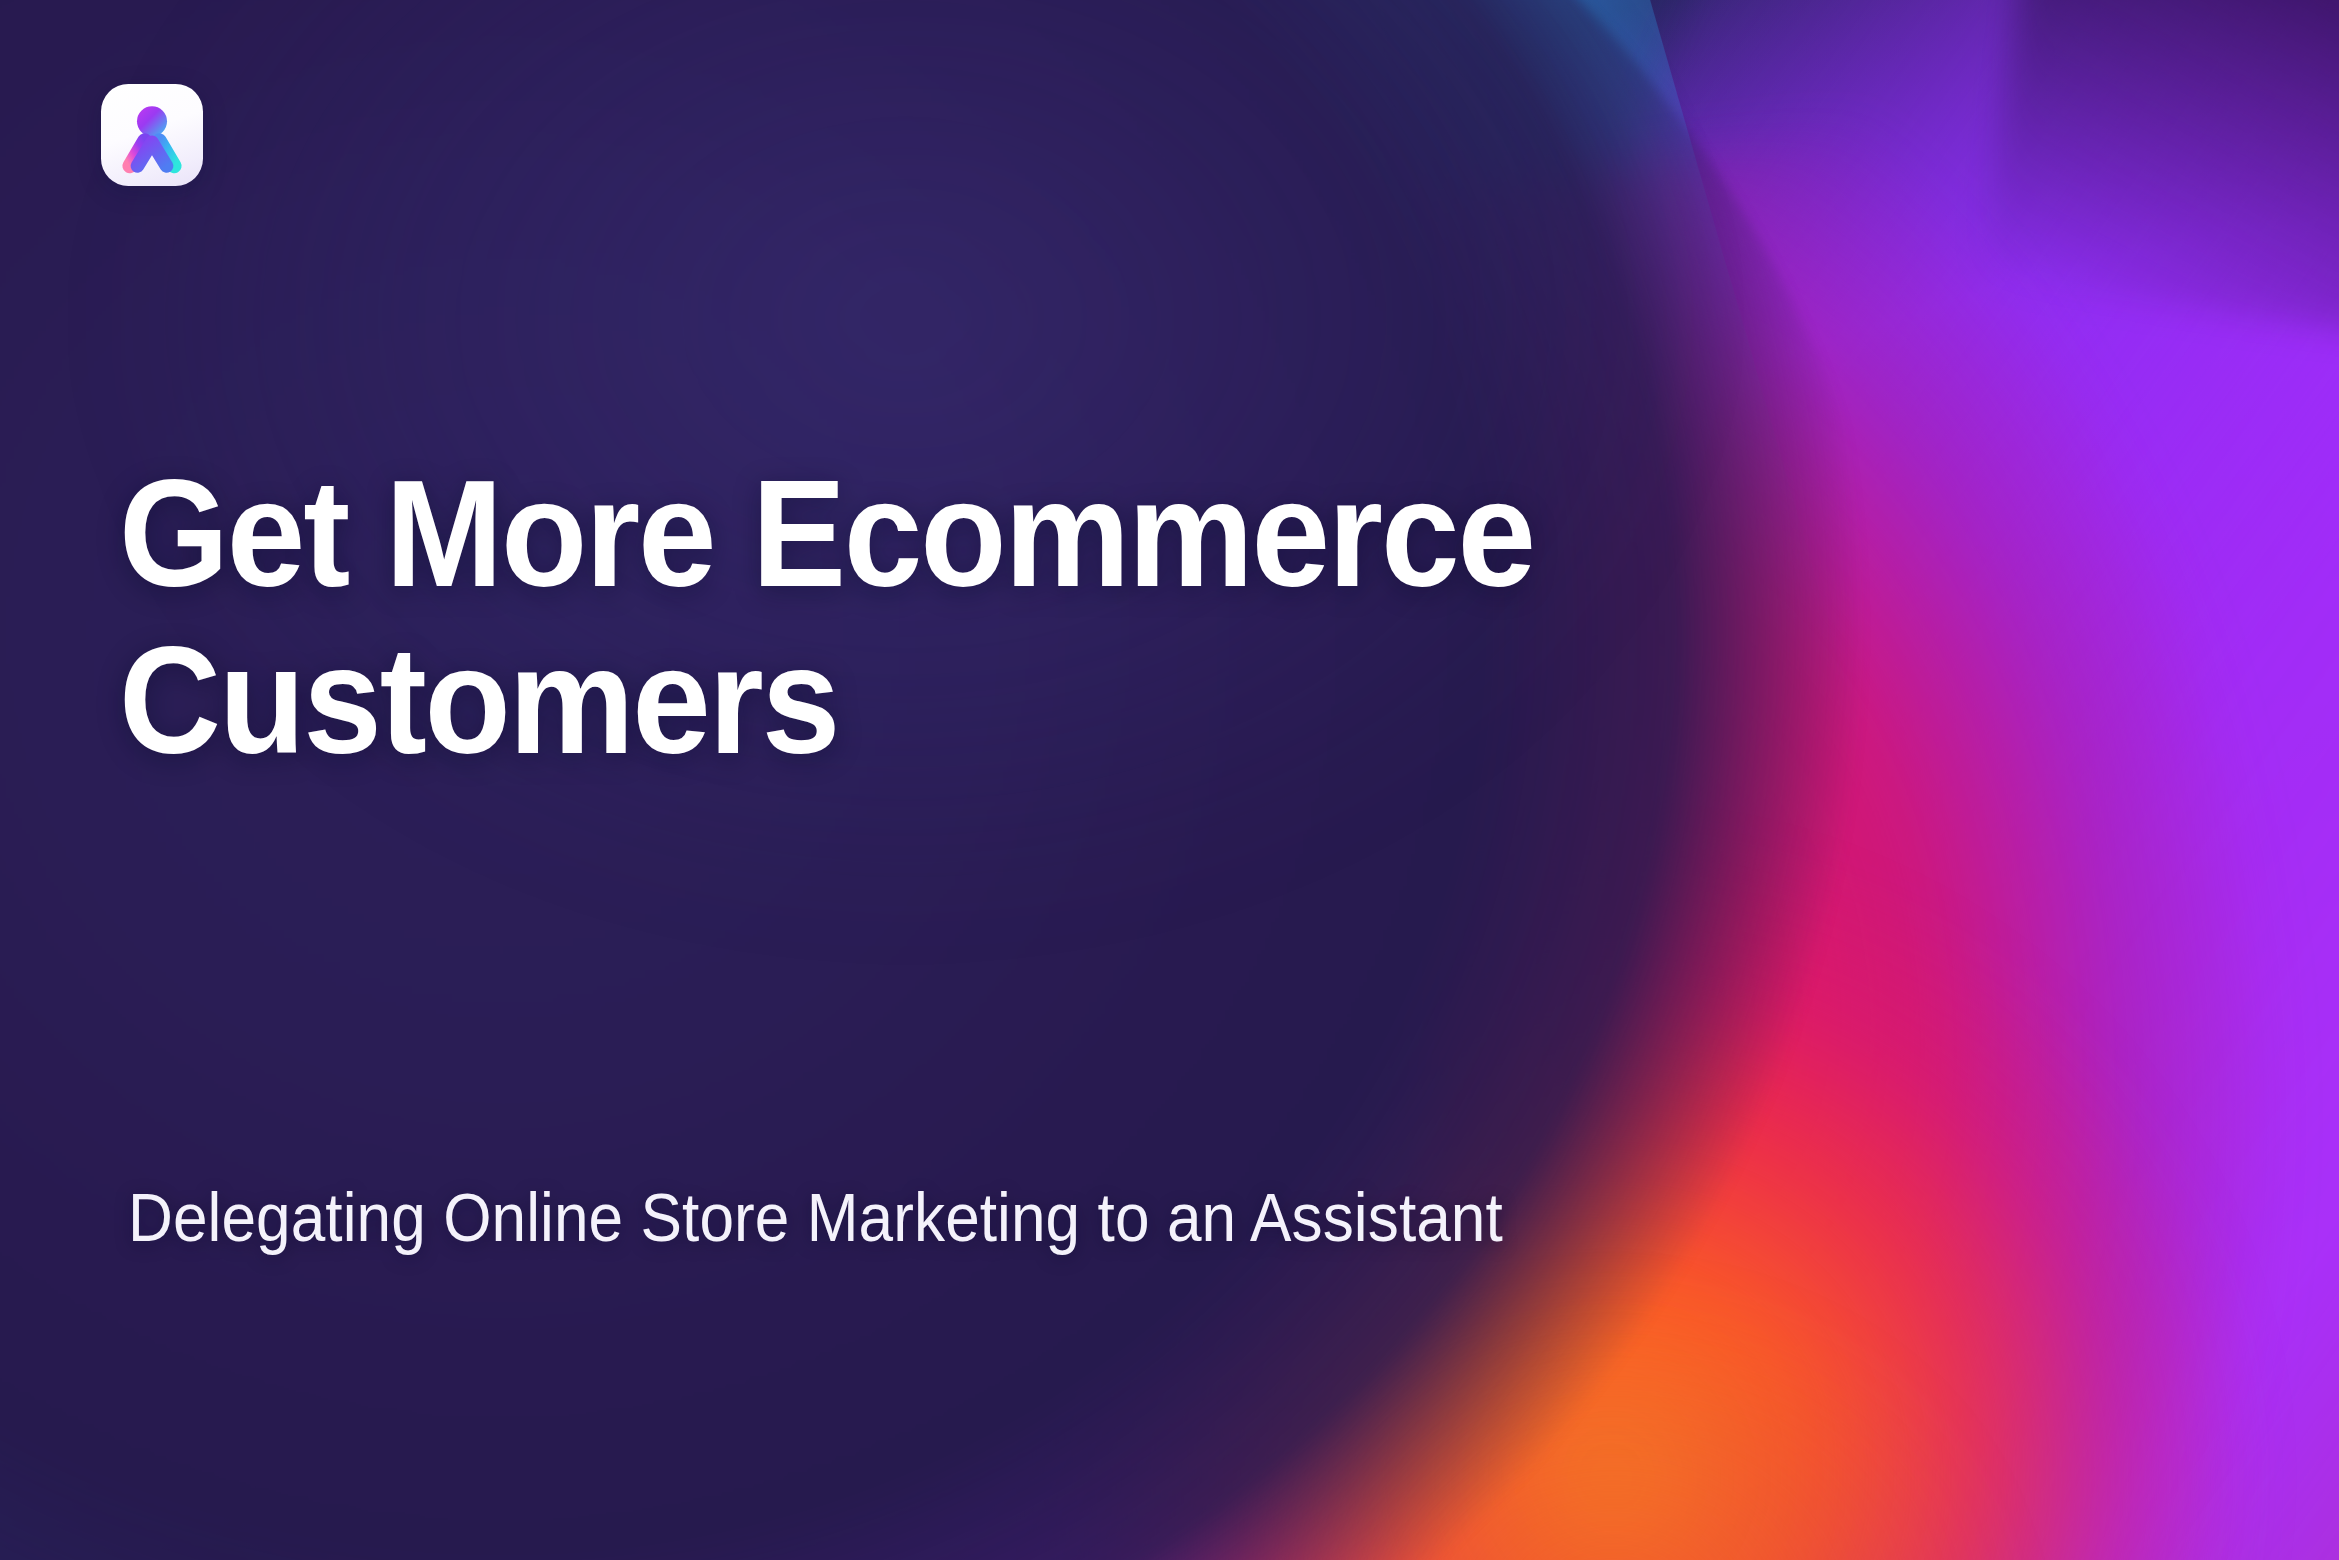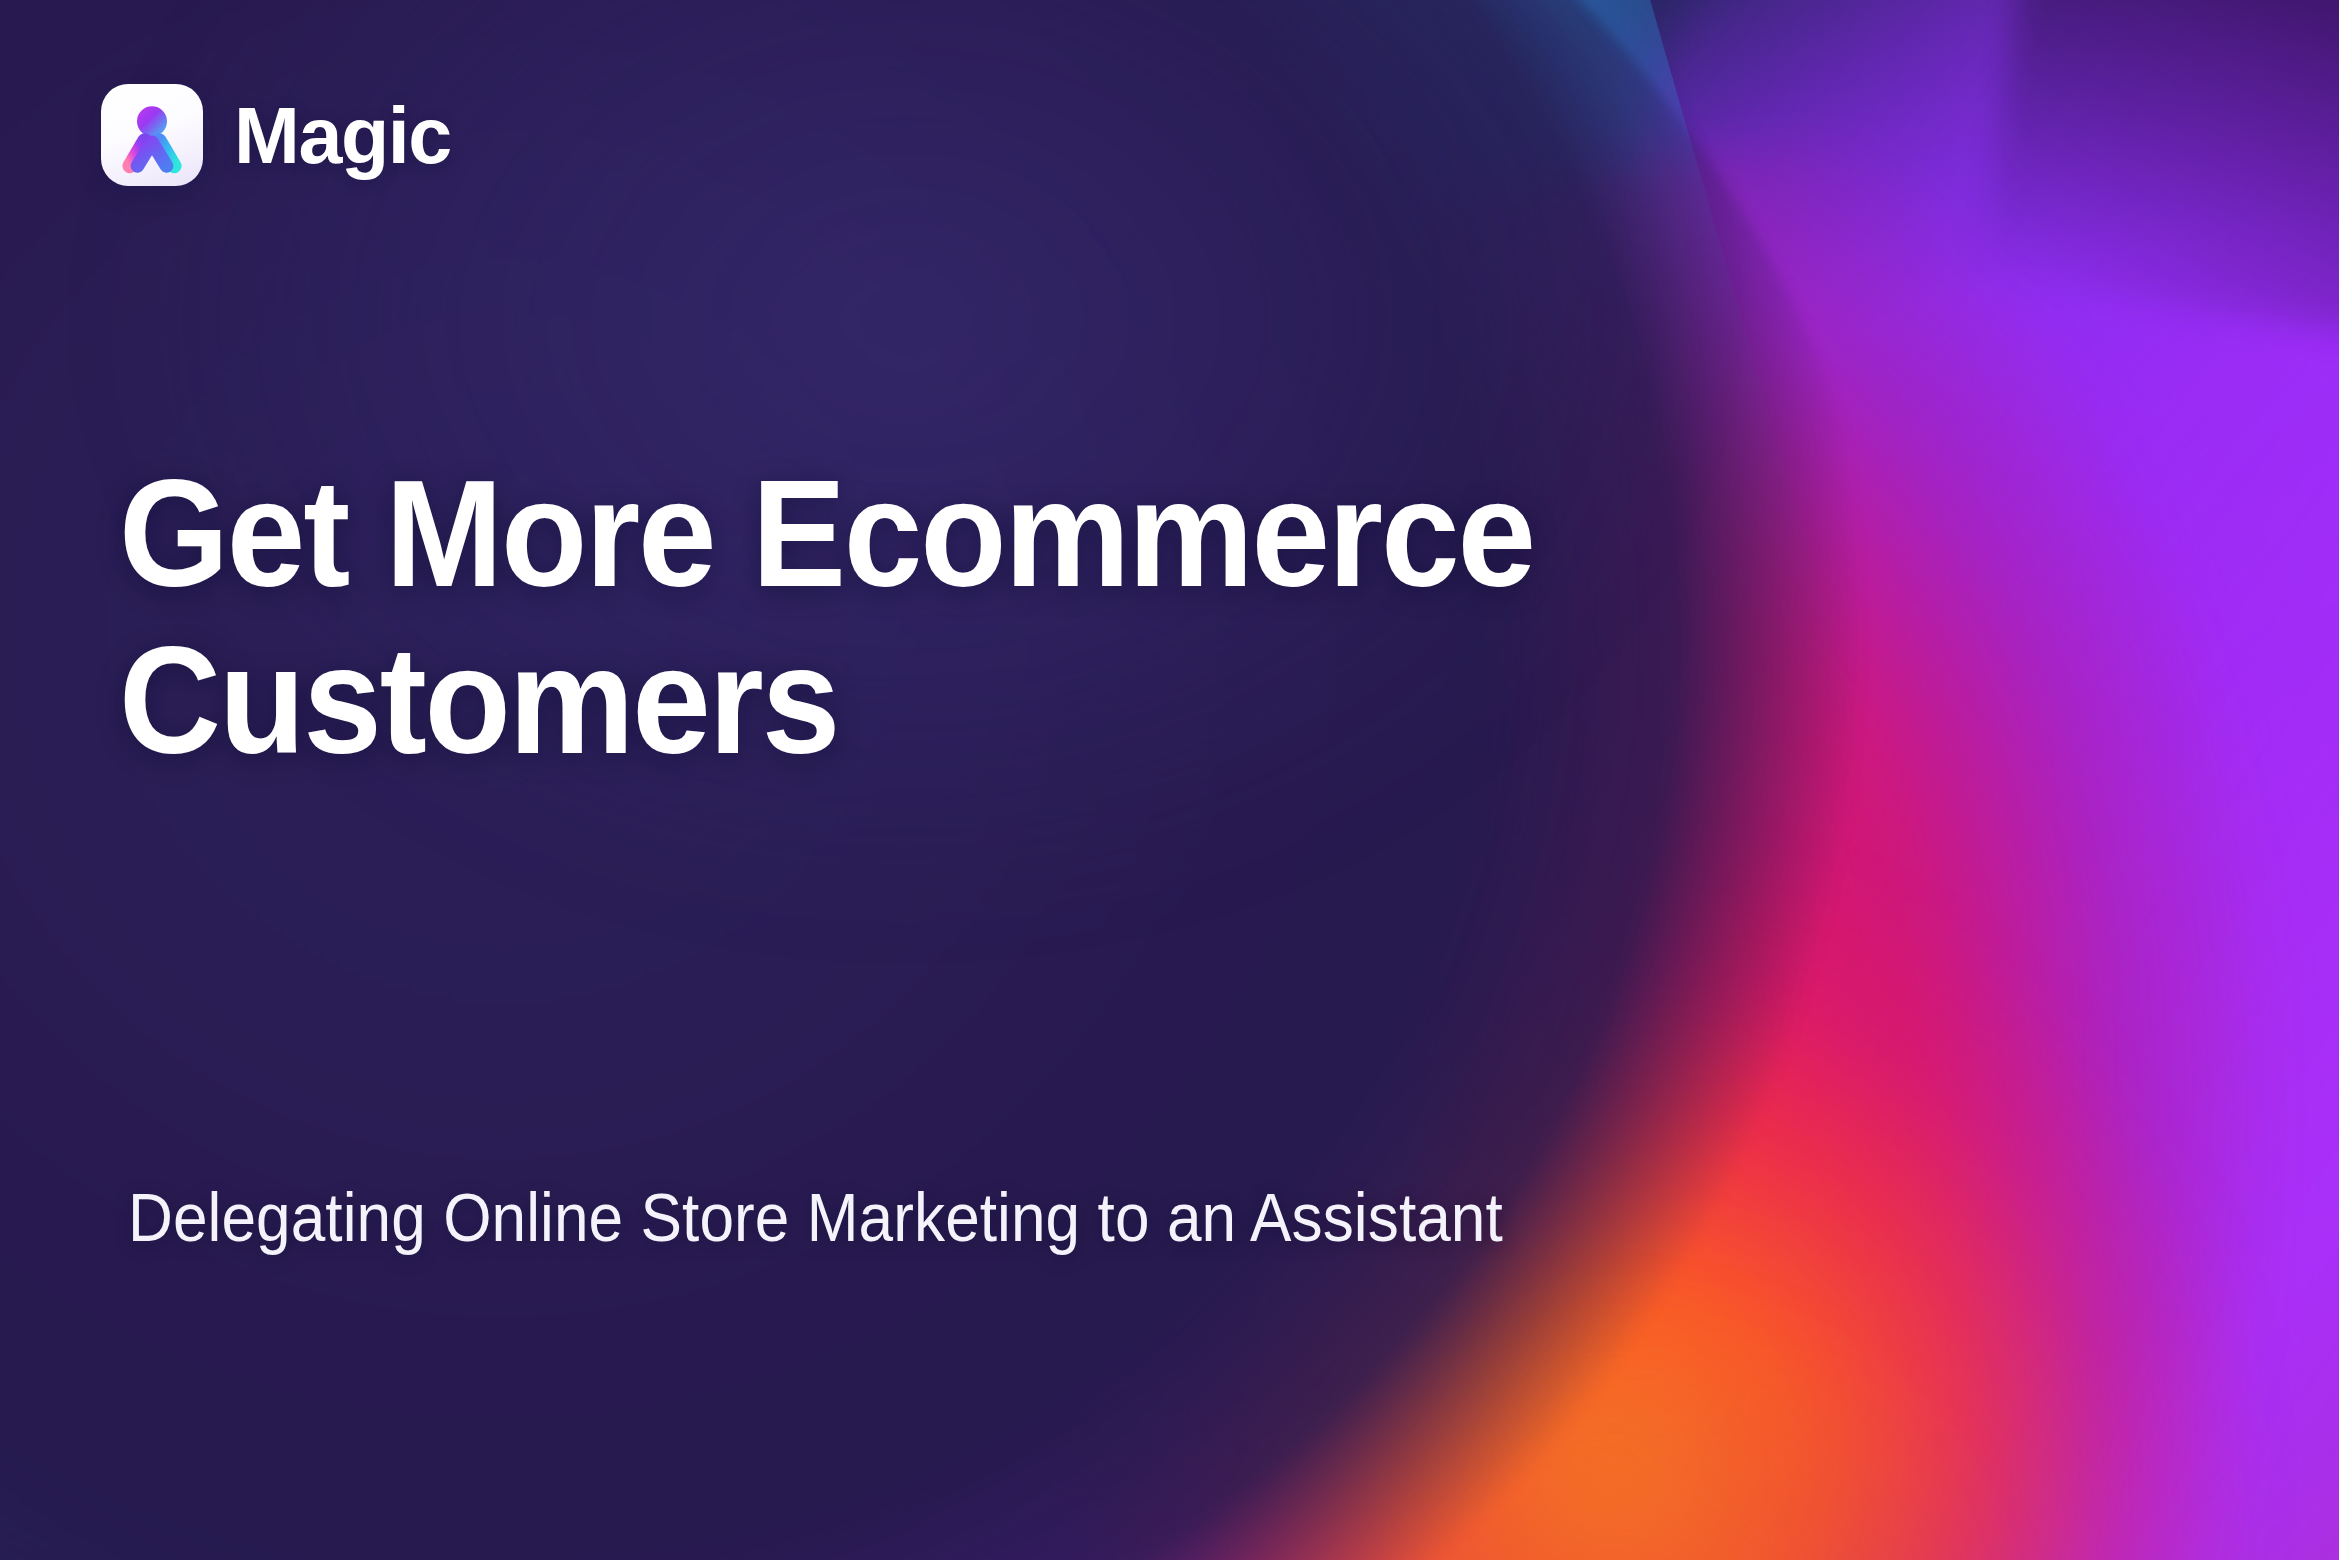--- a/index.html
+++ b/index.html
@@ -288,21 +288,20 @@
           <circle cx="56" cy="41" r="16.5" fill="url(#gHead)"></circle>
 
           <path d="M48 62 L31.5 90" stroke="url(#gLeft)" stroke-width="16" stroke-linecap="round" fill="none"></path>
 
           <path d="M64 62 L80.5 90" stroke="url(#gRight)" stroke-width="16" stroke-linecap="round" fill="none"></path>
 
           <path d="M40 90 L56 64 L72 90" stroke="url(#gMid)" stroke-width="15" stroke-linecap="round" stroke-linejoin="round" fill="none"></path>
         </svg>
       </div>
 
-      <div class="logo-word">Magic</div>
     </div>
 
     <div class="headline">Get More Ecommerce
 Customers</div>
 
     <div class="subtitle">Delegating Online Store Marketing to an Assistant</div>
 
   </div>
 </div>
 

